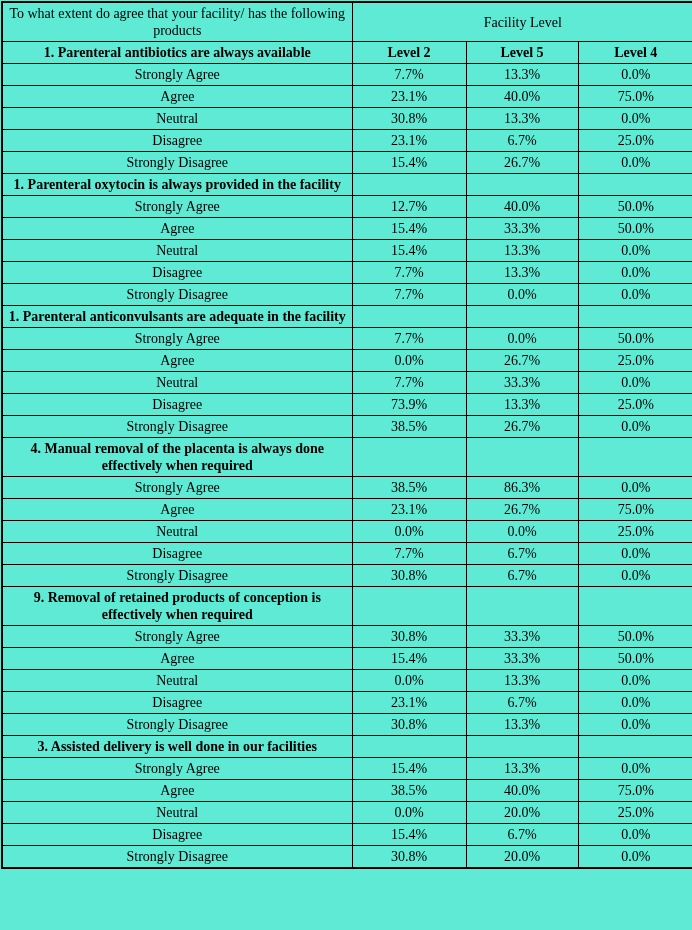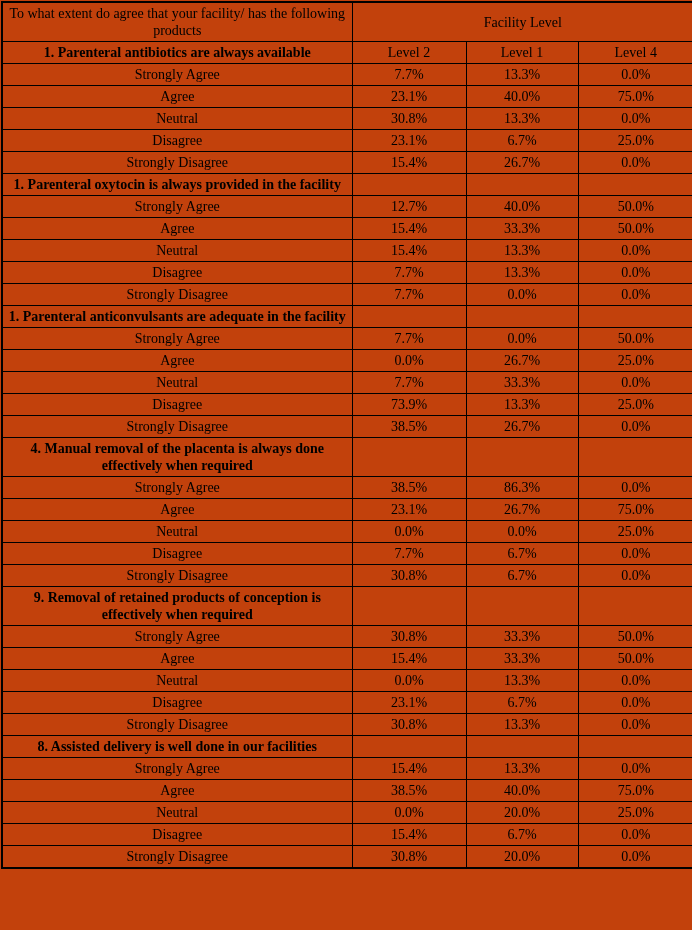--- a/index.html
+++ b/index.html
@@ -3,21 +3,21 @@
 <meta charset="utf-8">
 <style>
   html, body {
     margin: 0;
     padding: 0;
     background: #ffffff;
   }
   .page {
     width: 692px;
     height: 930px;
-    background: #c2410c;
+    background: #5eead4;
     box-sizing: border-box;
     padding: 1px;
   }
   table.survey {
     border-collapse: collapse;
     width: 690px;
     table-layout: fixed;
     font-family: "Liberation Serif", "DejaVu Serif", serif;
     font-size: 14px;
     color: #000000;
@@ -33,21 +33,21 @@
     overflow: hidden;
     box-sizing: border-box;
   }
   td.qhead {
     height: 40px;
   }
   td.ghead {
     height: 40px;
   }
   td.lvl {
-    font-weight: normal;
+    font-weight: bold;
   }
   td.sec {
     text-align: center;
     font-weight: bold;
   }
   col.c0 { width: 350px; }
   col.c1 { width: 114px; }
   col.c2 { width: 112px; }
   col.c3 { width: 116px; }
 </style>
@@ -63,21 +63,21 @@
         <col class="c3">
     </colgroup>
     <tbody id="tbody">
       <tr>
         <td class="qhead">To what extent do agree that your facility/ has the following products</td>
         <td class="ghead" colspan="3">Facility Level</td>
       </tr>
     <tr>
           <td class="sec">1. Parenteral antibiotics are always available</td>
           <td class="lvl">Level 2</td>
-          <td class="lvl">Level 1</td>
+          <td class="lvl">Level 5</td>
           <td class="lvl">Level 4</td>
         </tr>
         <tr>
           <td>Strongly Agree</td>
           <td>7.7%</td>
           <td>13.3%</td>
           <td>0.0%</td>
         </tr>
         <tr>
           <td>Agree</td>
@@ -241,21 +241,21 @@
           <td>6.7%</td>
           <td>0.0%</td>
         </tr>
         <tr>
           <td>Strongly Disagree</td>
           <td>30.8%</td>
           <td>13.3%</td>
           <td>0.0%</td>
         </tr>
         <tr>
-          <td class="sec">8. Assisted delivery is well done in our facilities</td>
+          <td class="sec">3. Assisted delivery is well done in our facilities</td>
           <td></td>
           <td></td>
           <td></td>
         </tr>
         <tr>
           <td>Strongly Agree</td>
           <td>15.4%</td>
           <td>13.3%</td>
           <td>0.0%</td>
         </tr>

